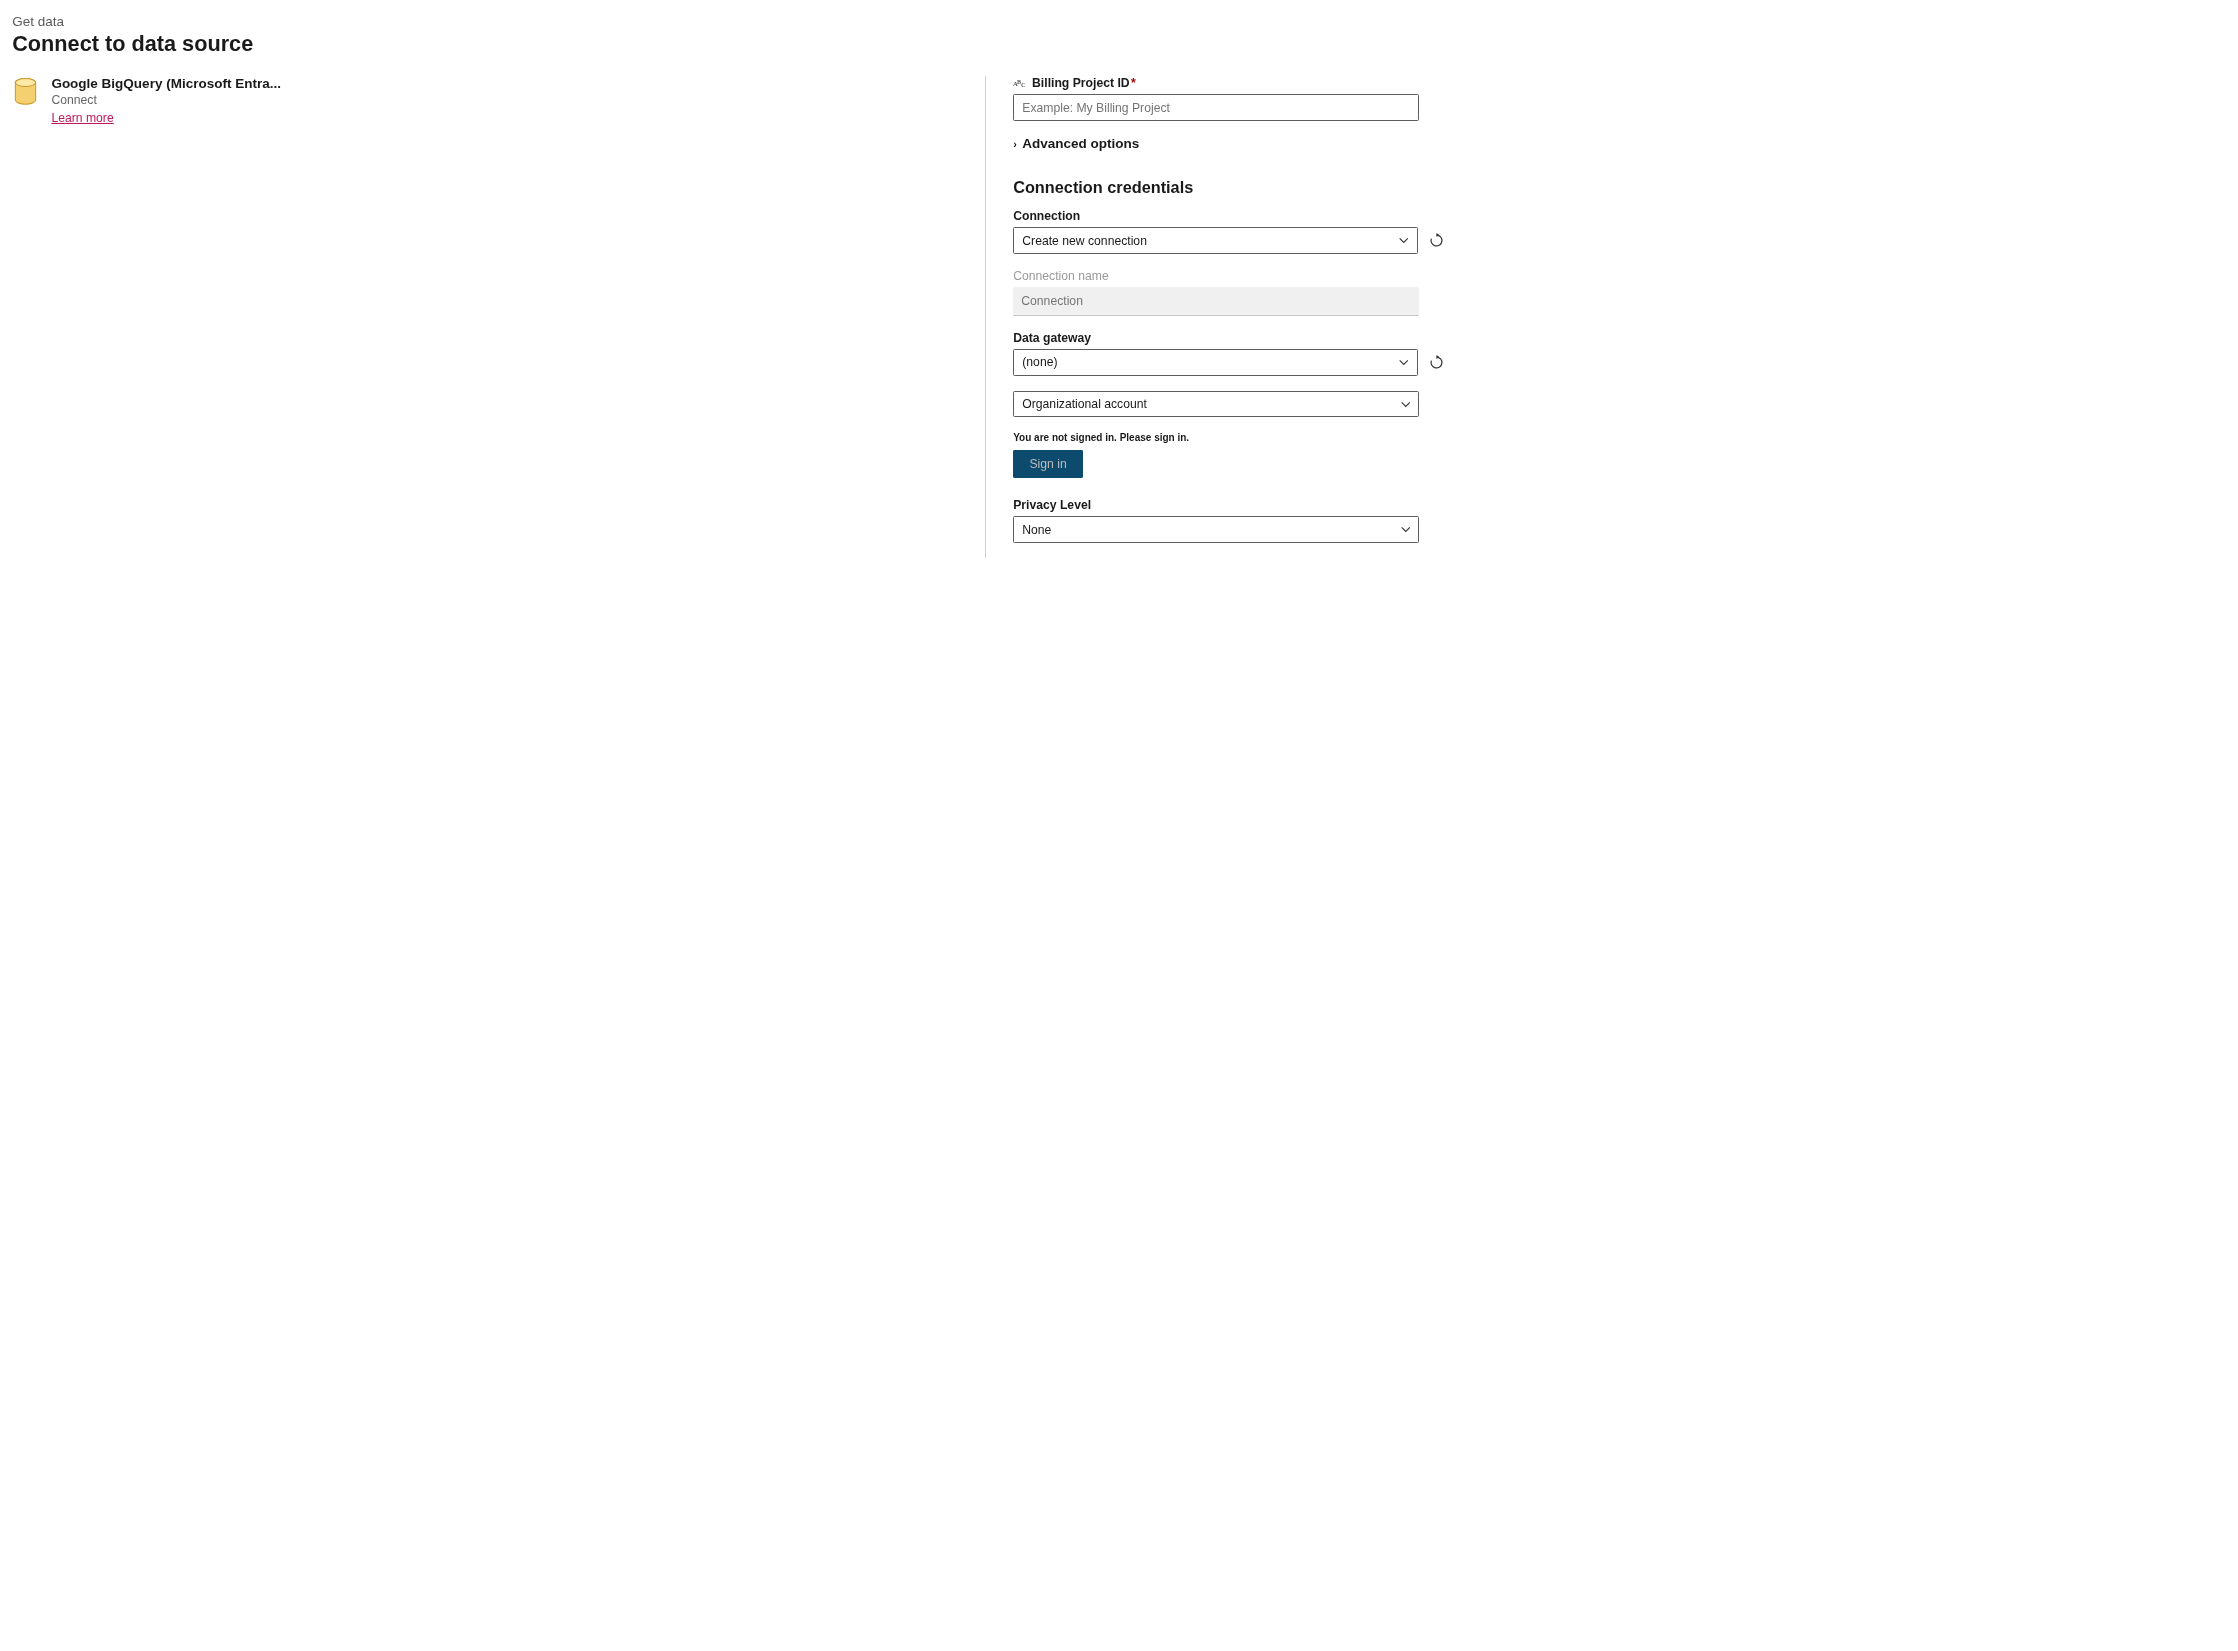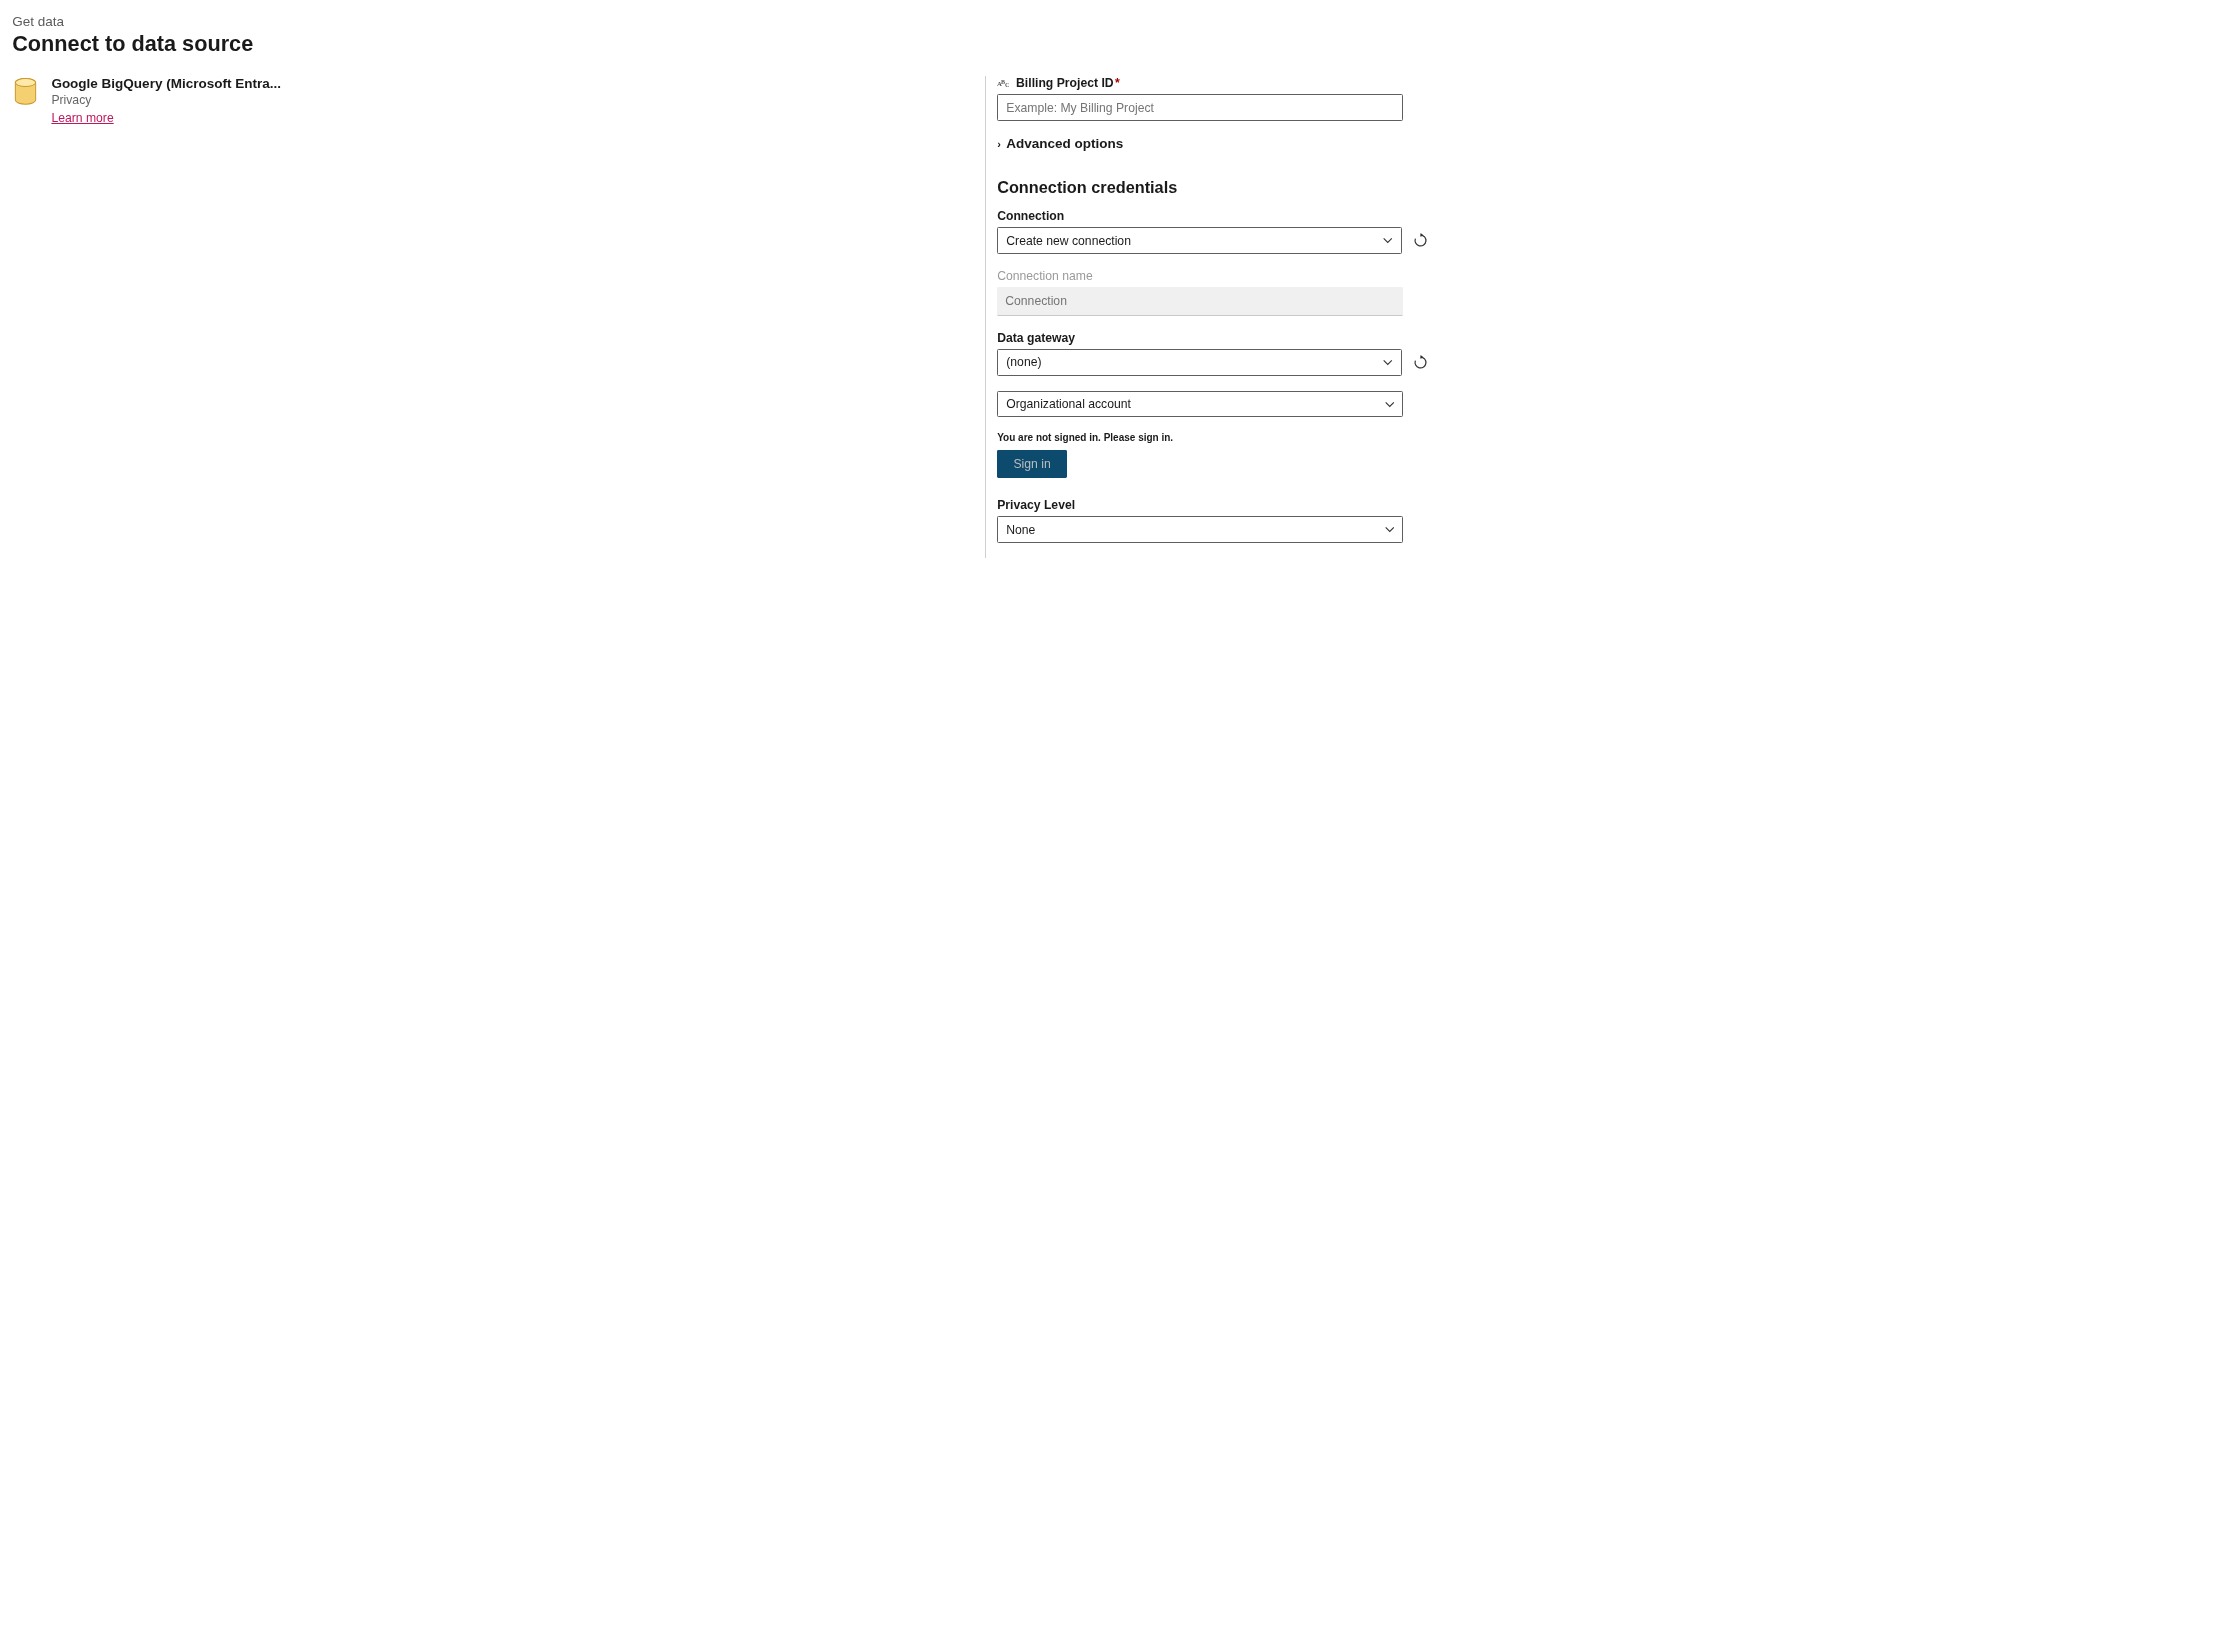--- a/index.html
+++ b/index.html
@@ -19,21 +19,21 @@
     margin-bottom: 2.7px;
   }
   .page-title {
     font-size: 21.7px;
     font-weight: 600;
     color: #1a1a1a;
     margin: 0 0 19px 0;
   }
   .content {
     display: flex;
-    gap: 11px;
+    gap: 27px;
     justify-content: center;
   }
   .left-col {
     flex: 0 0 44%;
     border-right: 0.7px solid #d0d0d0;
     padding-right: 13.5px;
   }
   .right-col {
     flex: 1;
     padding-right: 6.8px;
@@ -203,21 +203,21 @@
       <div class="source-card">
         <div class="source-icon-wrap">
           <svg width="23" height="30" viewBox="0 0 34 44">
             <ellipse cx="17" cy="8" rx="15" ry="6" fill="#f5d070" stroke="#c99a2e" stroke-width="1.5"></ellipse>
             <path d="M2 8 v26 a15 6 0 0 0 30 0 V8" fill="#f5d070" stroke="#c99a2e" stroke-width="1.5"></path>
             <ellipse cx="17" cy="8" rx="15" ry="6" fill="#ffe9a8" stroke="#c99a2e" stroke-width="1.5"></ellipse>
           </svg>
         </div>
         <div>
           <div class="source-title">Google BigQuery (Microsoft Entra...</div>
-          <div class="source-category">Privacy</div>
+          <div class="source-category">Connect</div>
           <a href="#" class="learn-more">Learn more</a>
         </div>
       </div>
     </div>
 
     <div class="right-col">
       
 
       <div class="field-row">
         <div class="field-label">

